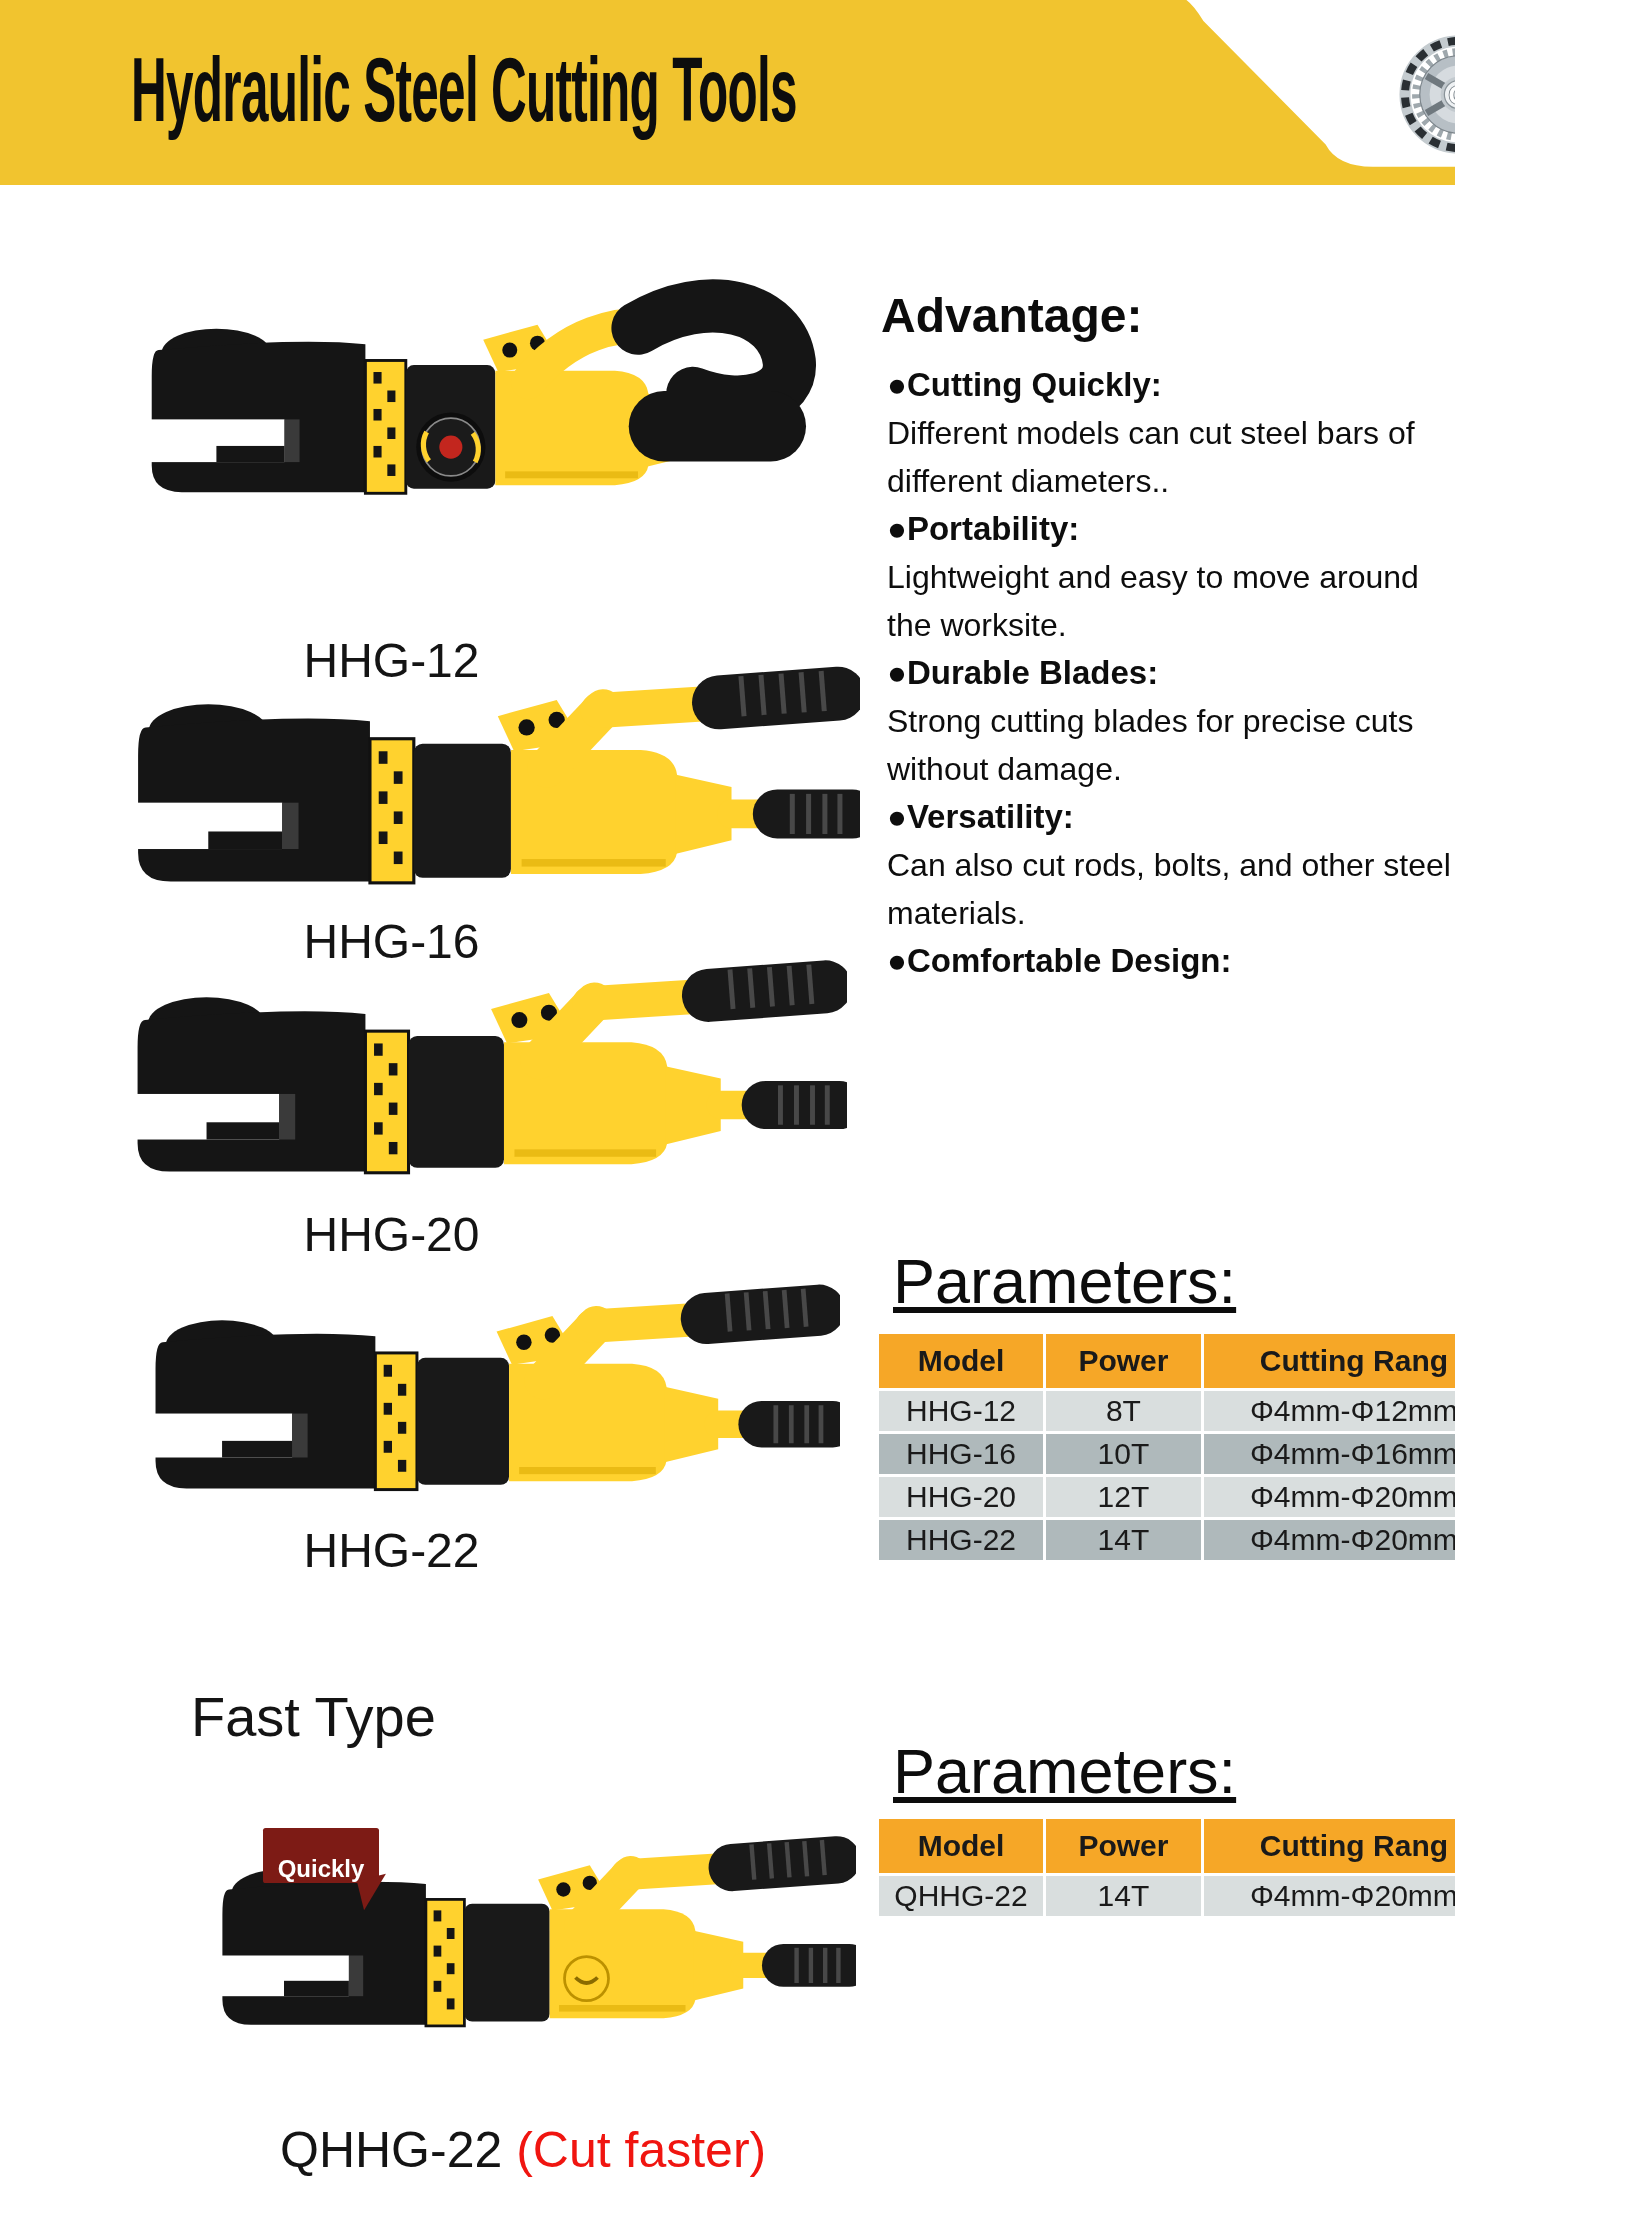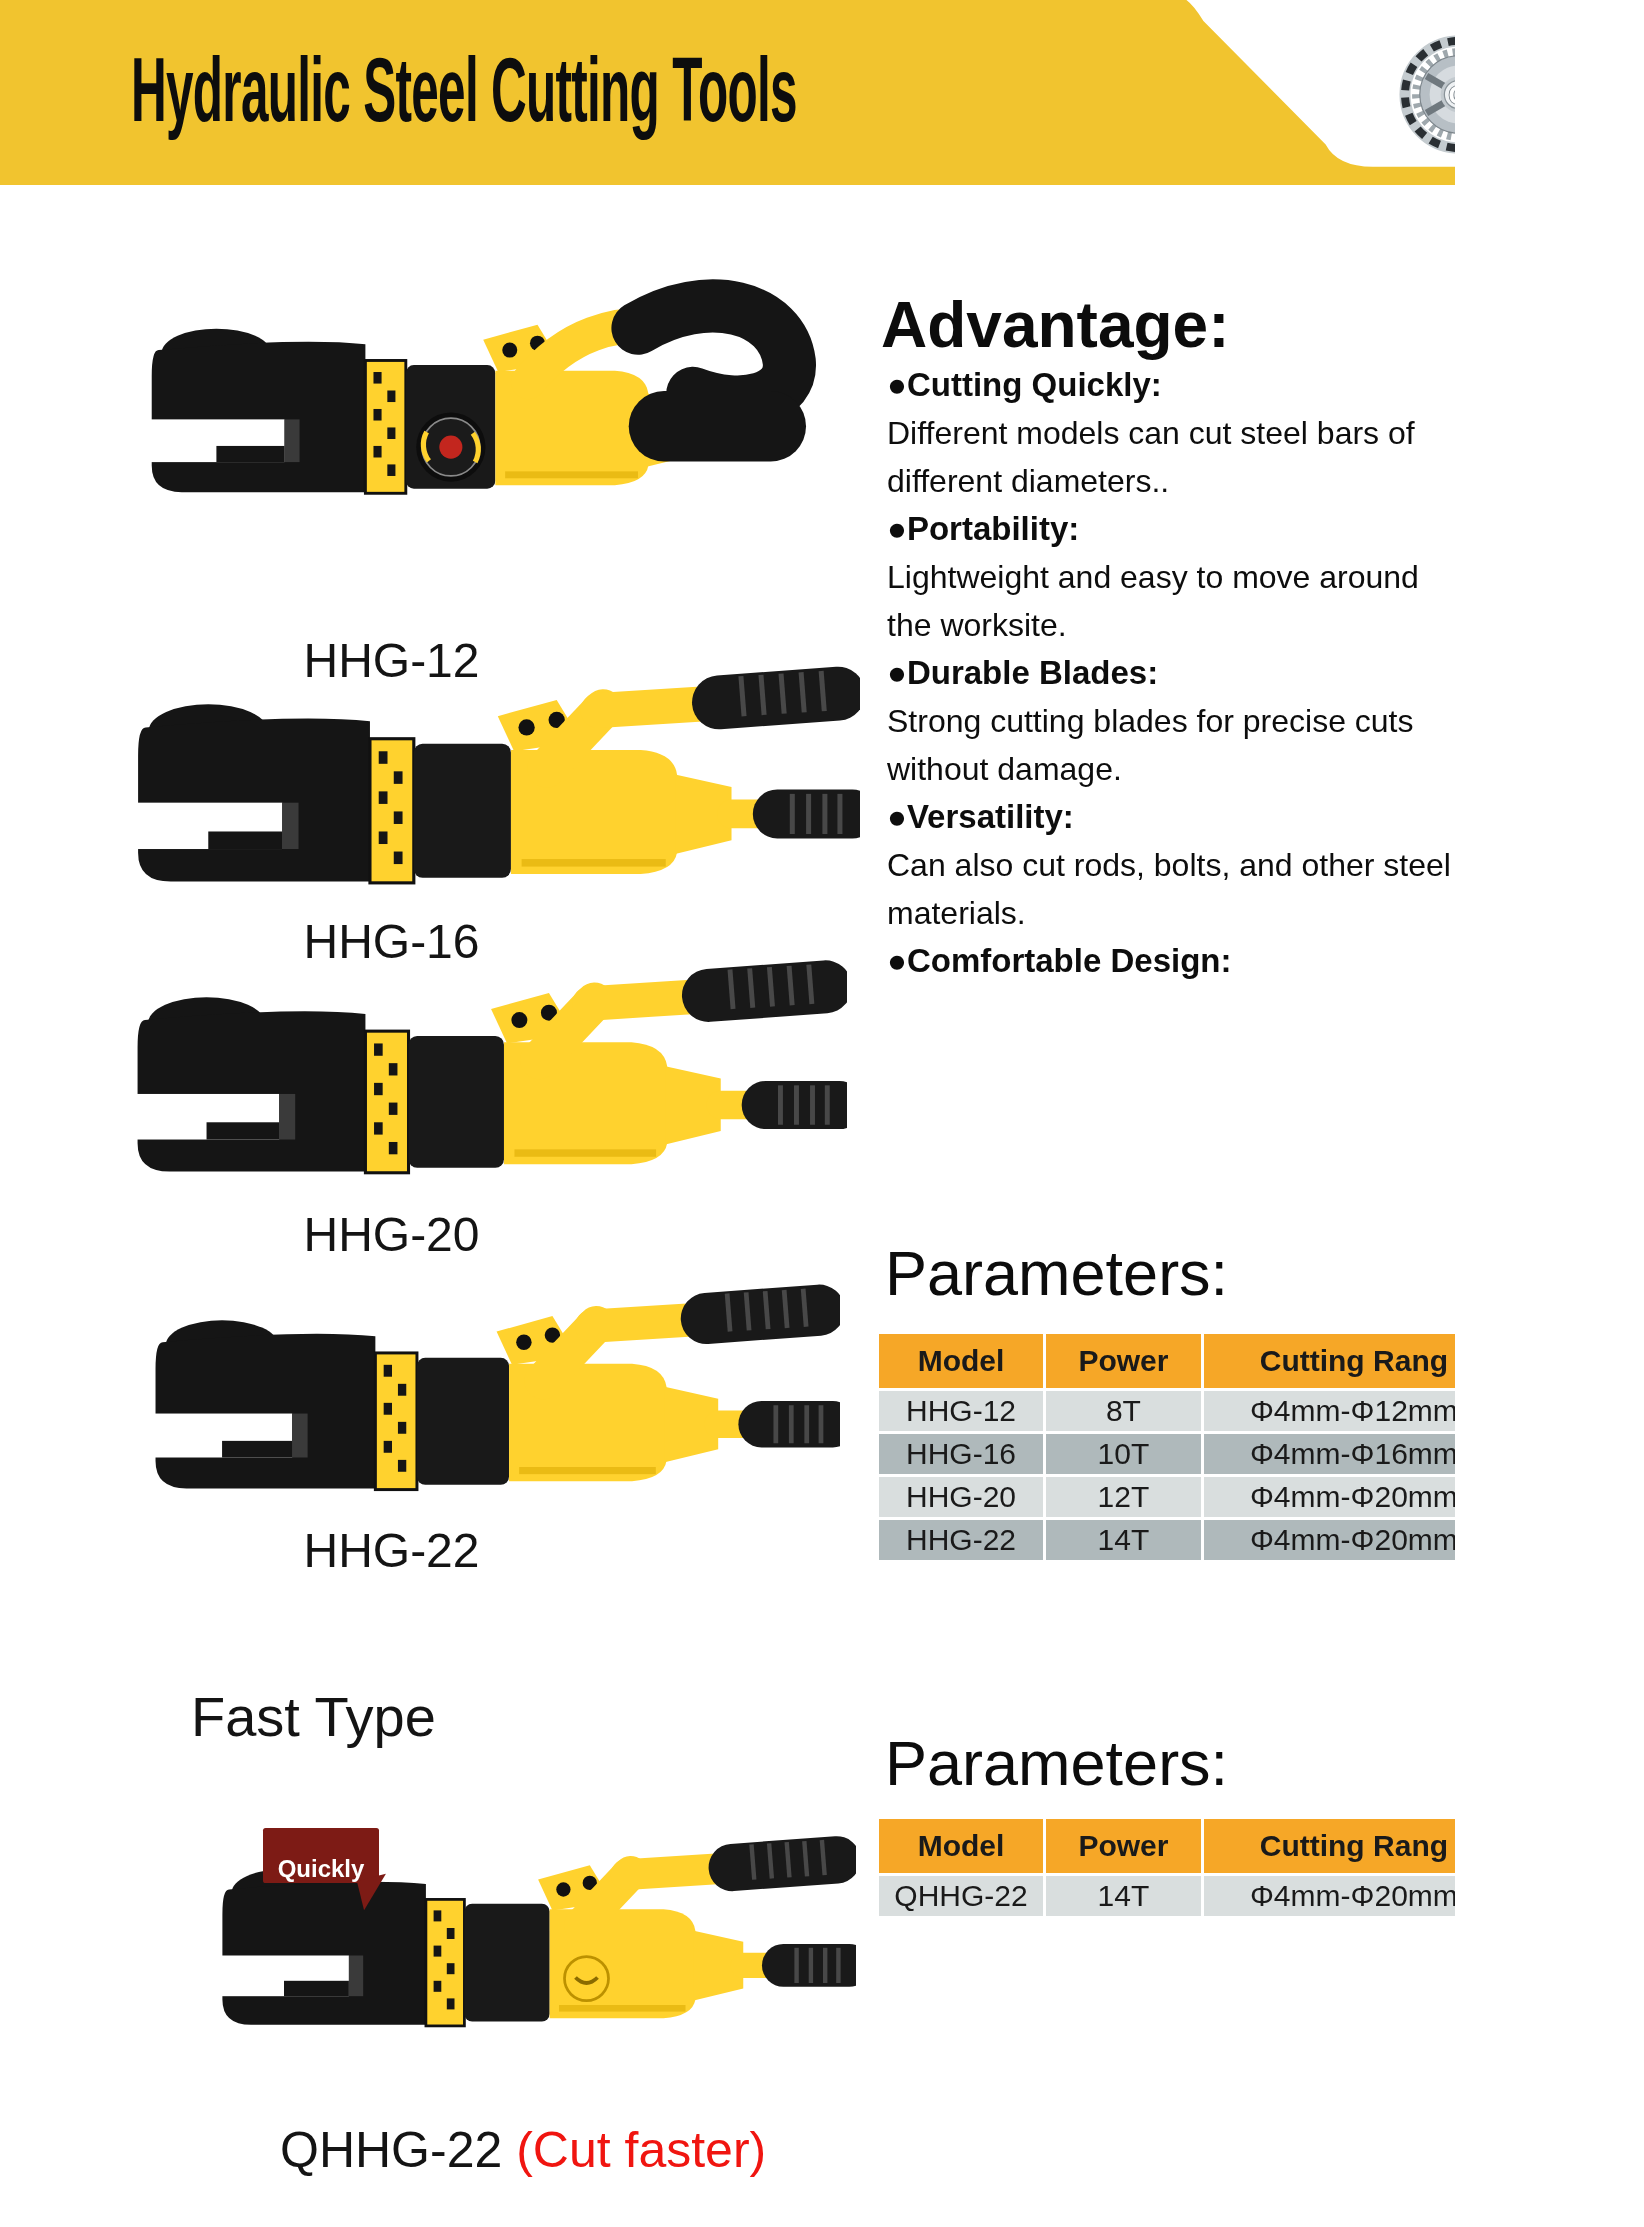--- a/index.html
+++ b/index.html
@@ -21,26 +21,26 @@
   .caption{position:absolute;left:280px;top:2121px;font-size:50px;color:#141414;white-space:nowrap;}
   .caption .note{color:var(--note-red,#F01510);}
   .ribbon{position:absolute;left:263px;top:1828px;width:116px;height:55px;z-index:3;
           background:var(--ribbon-maroon,#7D1B15);color:#fff;font-size:24px;font-weight:bold;
           display:flex;align-items:flex-end;justify-content:center;border-radius:2.6px;}
   .ribbon::after{content:"";position:absolute;right:-10.5px;bottom:-23.5px;width:0;height:0;
           border-top:30px solid var(--ribbon-maroon,#7D1B15);border-right:30px solid transparent;
           transform:rotate(-14deg);}
 
   
-  .adv-heading{position:absolute;left:881px;top:288px;margin:0;font-size:64px;font-weight:bold;color:#0c0c0c;}
+  .adv-heading{position:absolute;left:881px;top:288px;margin:0;font-size:48px;font-weight:bold;color:#0c0c0c;}
   .adv-list{position:absolute;left:887px;top:361px;width:703px;}
   .adv-item{margin:0;}
   .adv-item-title{font-size:33px;font-weight:bold;line-height:48px;color:#0d0d0d;}
   .adv-item-body{font-size:32px;line-height:48px;color:#0d0d0d;white-space:pre-line;}
-  .params-heading{position:absolute;left:881px;margin:4px;font-size:63px;font-weight:normal;color:#0c0c0c;}
+  .params-heading{position:absolute;left:881px;margin:12px;font-size:63px;font-weight:normal;color:#0c0c0c;text-decoration:underline;}
 
   .ptable{position:absolute;left:876px;width:631px;border-collapse:separate;border-spacing:3.9px 3.3px;
           table-layout:fixed;}
   .ptable th{background:var(--table-header-orange,#F6A727);height:52px;font-weight:bold;
              font-size:30px;color:#1a1a1a;text-align:center;vertical-align:middle;}
   .ptable td{height:38px;font-size:30px;color:#1a1a1a;text-align:center;vertical-align:middle;}
   .ptable tr.light td{background:var(--row-light,#D9DEDE);}
   .ptable tr.dark  td{background:var(--row-dark,#AFB9BB);}
 </style>
 </head>

